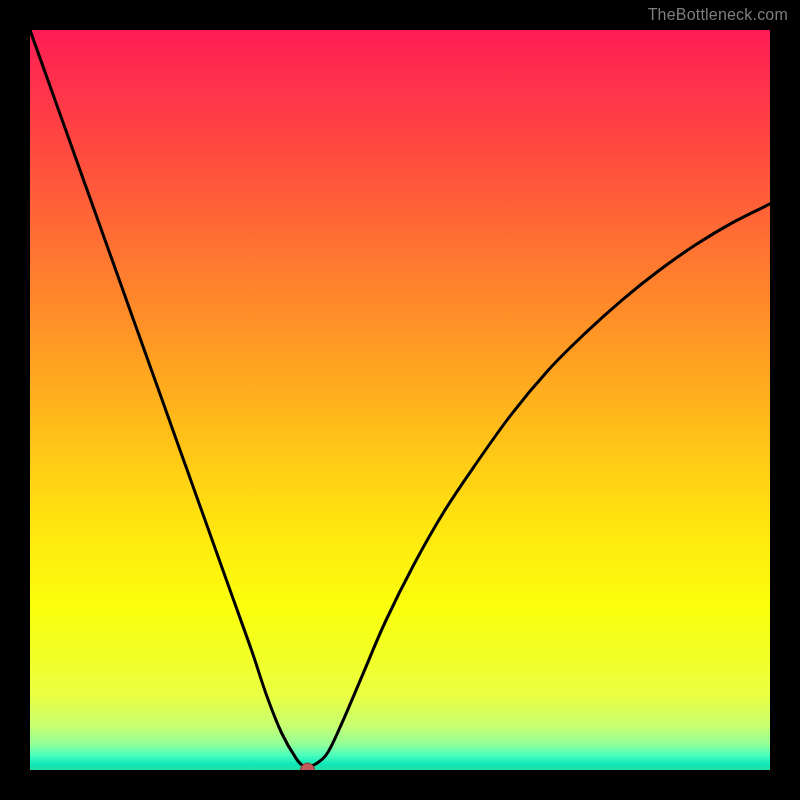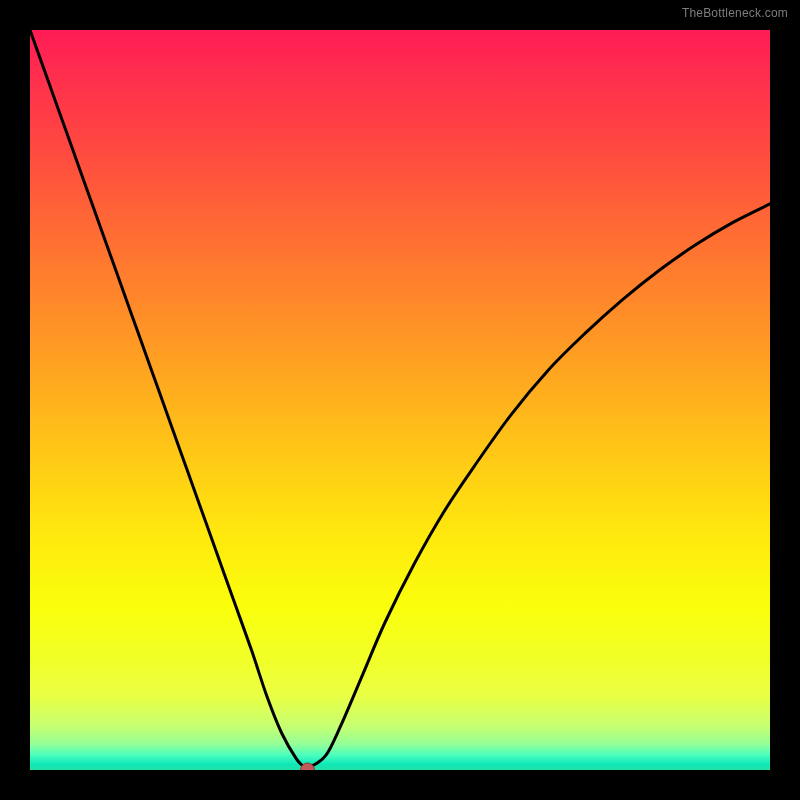--- a/index.html
+++ b/index.html
@@ -51,21 +51,21 @@
     position: absolute;
     inset: 0;
     width: 100%;
     height: 100%;
   }
   .watermark {
     position: absolute;
     top: 6px;
     right: 12px;
     color: #7d7d7d;
-    font-size: 12px;
+    font-size: 16px;
     font-weight: 500;
     letter-spacing: 0.2px;
   }
 </style>
 </head>
 <body>
 
 <div class="stage">
   <div class="watermark">TheBottleneck.com</div>
   <div class="plot">

